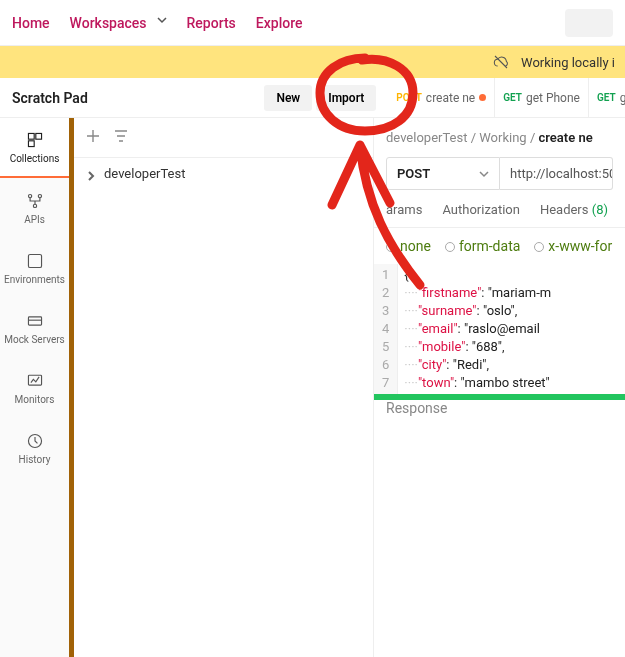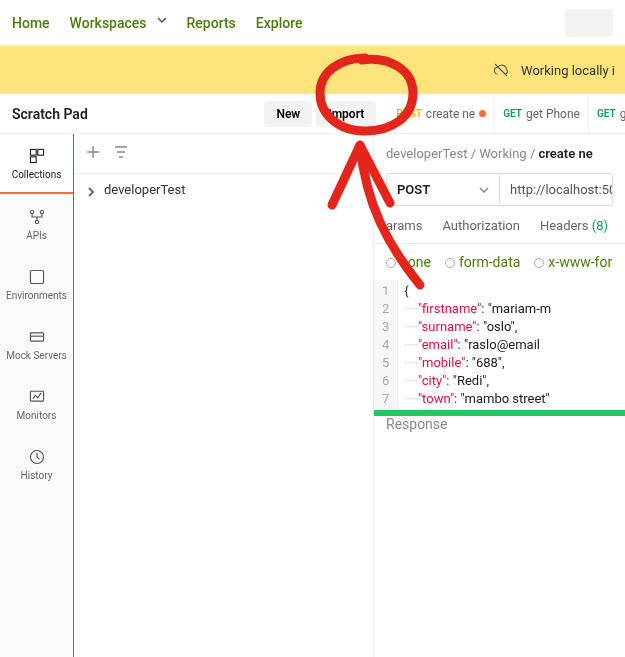--- a/index.html
+++ b/index.html
@@ -1,35 +1,35 @@
 <!DOCTYPE html>
 <html><head>
 <meta charset="utf-8">
 <style>
 *{margin:0;padding:0;box-sizing:border-box;font-family:-apple-system,BlinkMacSystemFont,"Segoe UI",Roboto,sans-serif}
 body{width:625px;height:657px;overflow:hidden;background:#fff;color:#212121;font-size:13px;position:relative}
 .topnav{height:46px;display:flex;align-items:center;padding:0 12px;gap:20px;border-bottom:1px solid #eee}
-.topnav a{color:#4d7c0f;text-decoration:none;font-size:14px;font-weight:500}
+.topnav a{color:#be185d;text-decoration:none;font-size:14px;font-weight:500}
 .topnav .ws{display:flex;gap:10px}
 .topnav .sp{flex:1}
 .topnav .search{width:48px;height:28px;background:#f2f2f2;border-radius:4px}
-.banner{height:48px;background:#ffe47e;display:flex;justify-content:flex-end;align-items:center;padding:7px 10px;color:#333;font-size:13px;gap:12px}
+.banner{height:32px;background:#ffe47e;display:flex;justify-content:flex-end;align-items:center;padding:7px 10px;color:#333;font-size:13px;gap:12px}
 .banner svg{width:16px;height:16px}
 .row2{display:flex;height:40px;align-items:center;border-bottom:1px solid #eee}
 .row2 .title{font-weight:600;padding:0 12px;font-size:14px;width:275px}
 .btn{background:#f2f2f2;border:none;padding:6px 12px;border-radius:3px;font-size:12px;font-weight:600;cursor:pointer;margin-right:4px}
 .btn.import{margin-right:12px}
 .tabs{display:flex;align-items:center;height:100%;overflow:hidden}
 .tab{display:flex;align-items:center;gap:4px;padding:0 8px;height:100%;border-right:1px solid #eee;font-size:12px;color:#666;white-space:nowrap}
 .tab .m{font-weight:600;font-size:10px}
 .tab .m.post{color:#ffb400}
 .tab .m.get{color:#12a150}
 .dot{width:7px;height:7px;border-radius:50%;background:#ff6c37;display:inline-block}
 .main{display:flex;height:calc(100% - 118px)}
-.sidebar{width:74px;background:#fafafa;border-right:1px solid #a16207;display:flex;flex-direction:column}
+.sidebar{width:74px;background:#fafafa;border-right:5px solid #a16207;display:flex;flex-direction:column}
 .side-item{display:flex;flex-direction:column;align-items:center;justify-content:center;gap:4px;height:60px;font-size:10px;color:#666;cursor:pointer}
 .side-item.active{background:#fff;border-bottom:2px solid #ff6c37;color:#212121}
 .side-item svg{width:18px;height:18px;stroke:#555;fill:none;stroke-width:1.4}
 .side-item.active svg{stroke:#212121}
 
 .list{width:300px;border-right:1px solid #eee;display:flex;flex-direction:column}
 .list-tools{height:40px;display:flex;align-items:center;padding:0 12px;gap:14px;border-bottom:1px solid #eee;color:#888}
 .list-tools .f{flex:1}
 .list-item{display:flex;align-items:center;gap:8px;padding:8px 12px;color:#333;cursor:pointer}
 .chev{width:10px;height:10px;display:inline-block}

